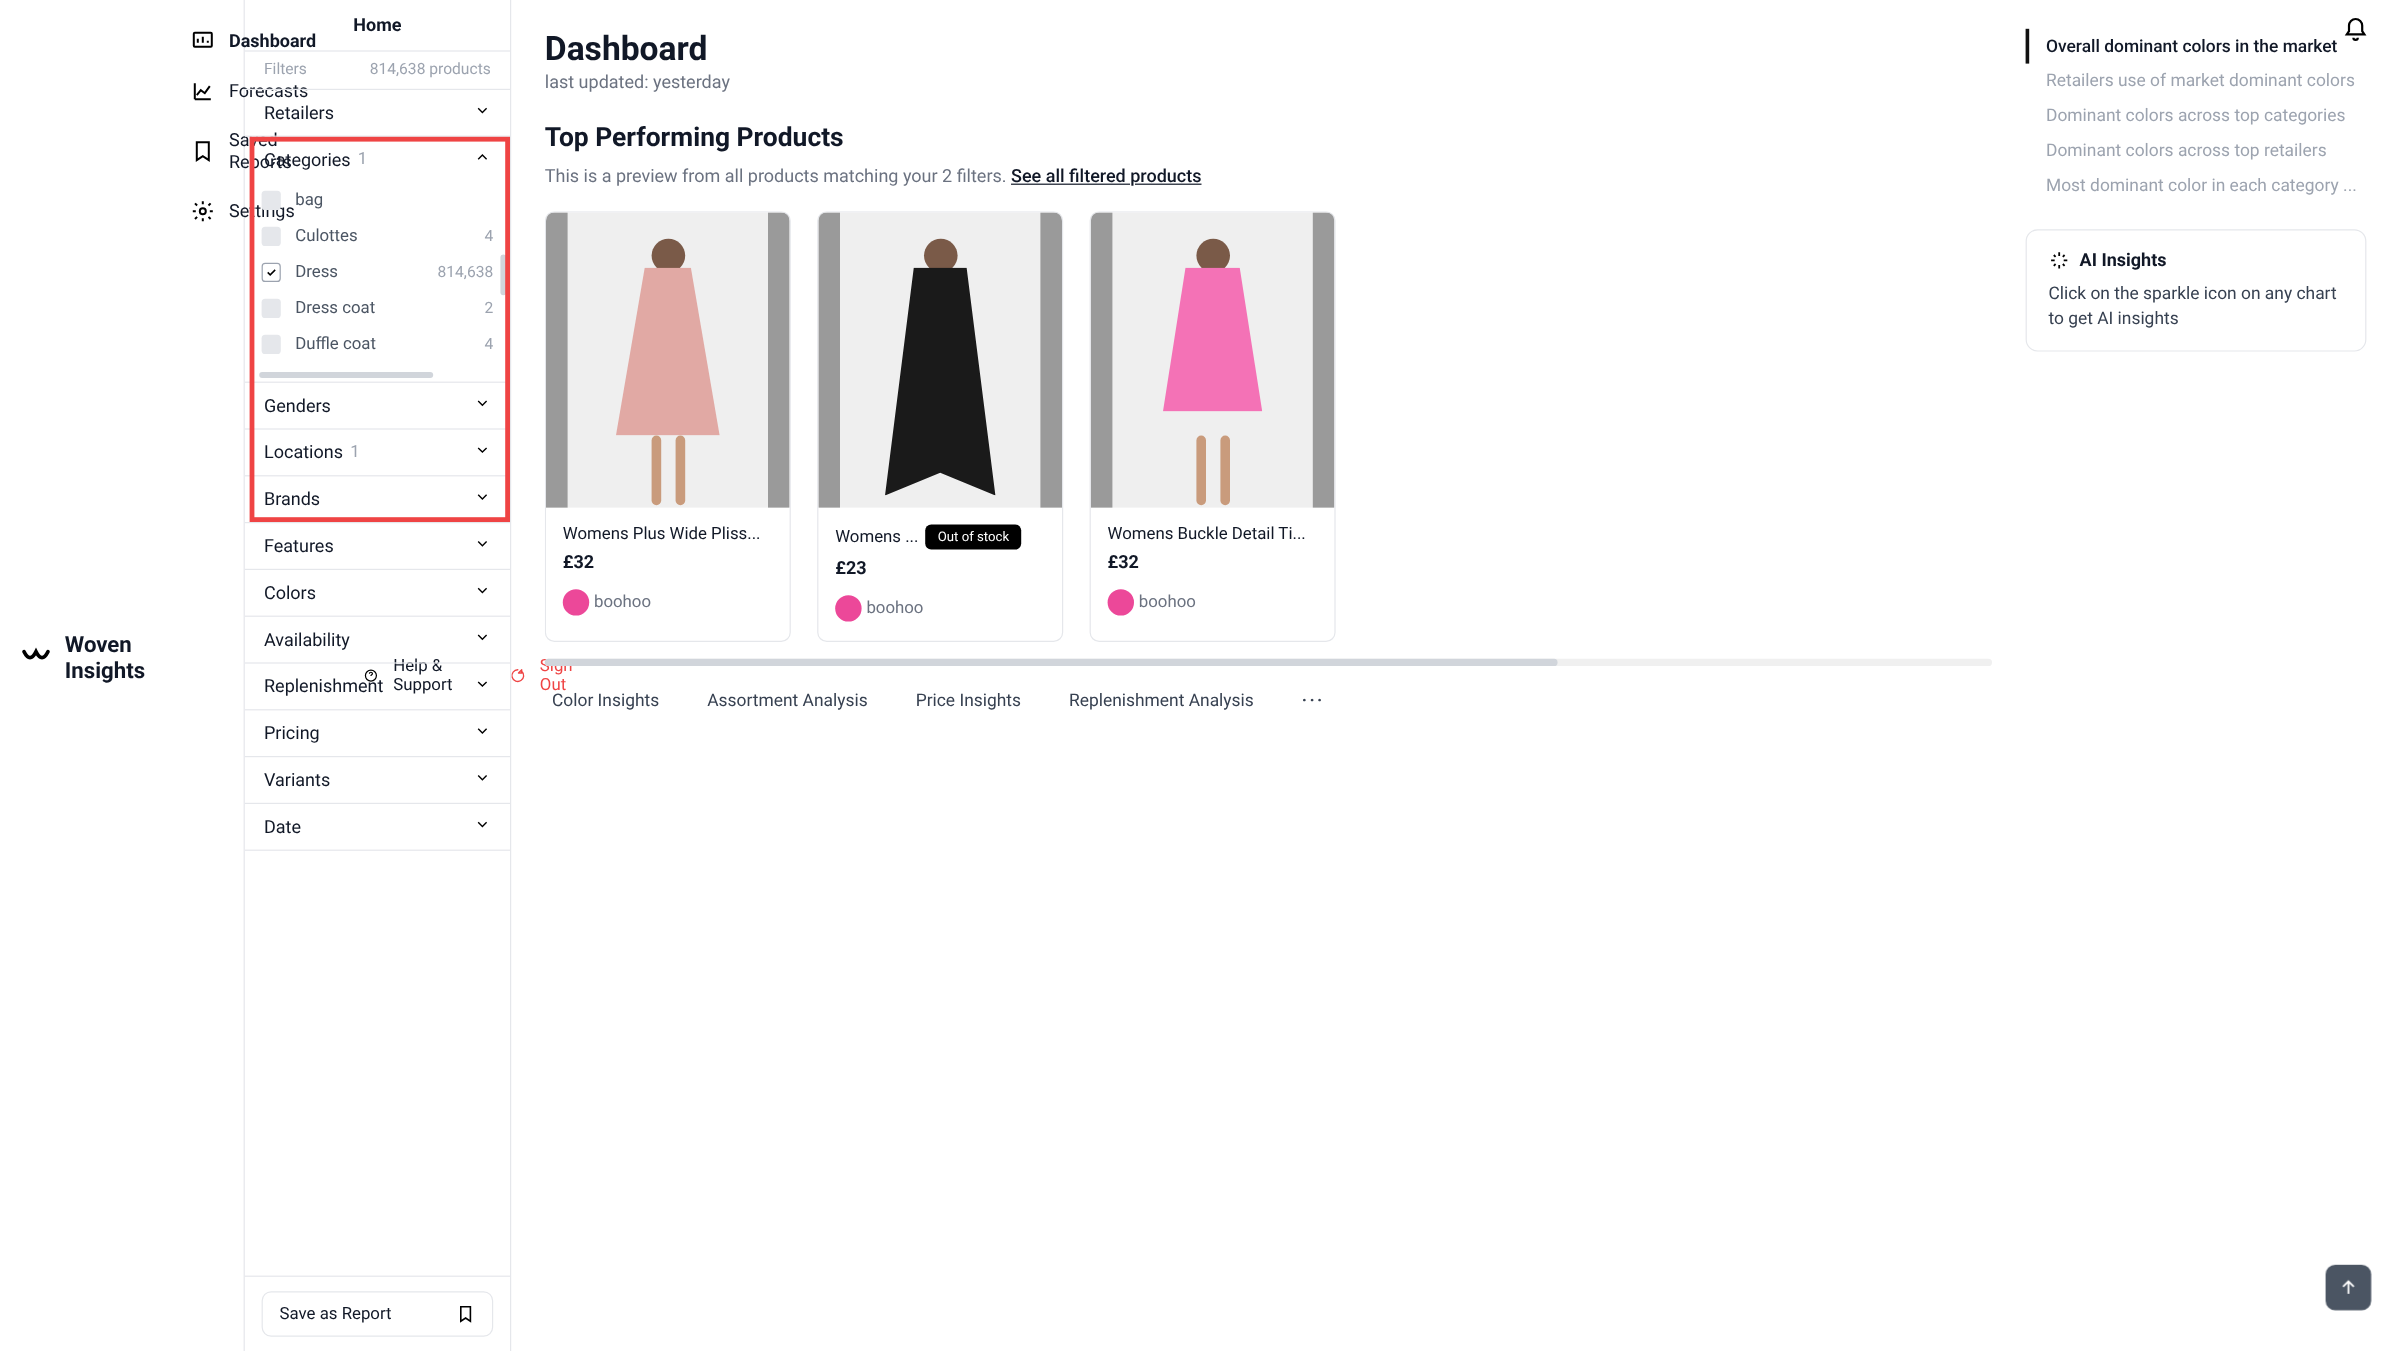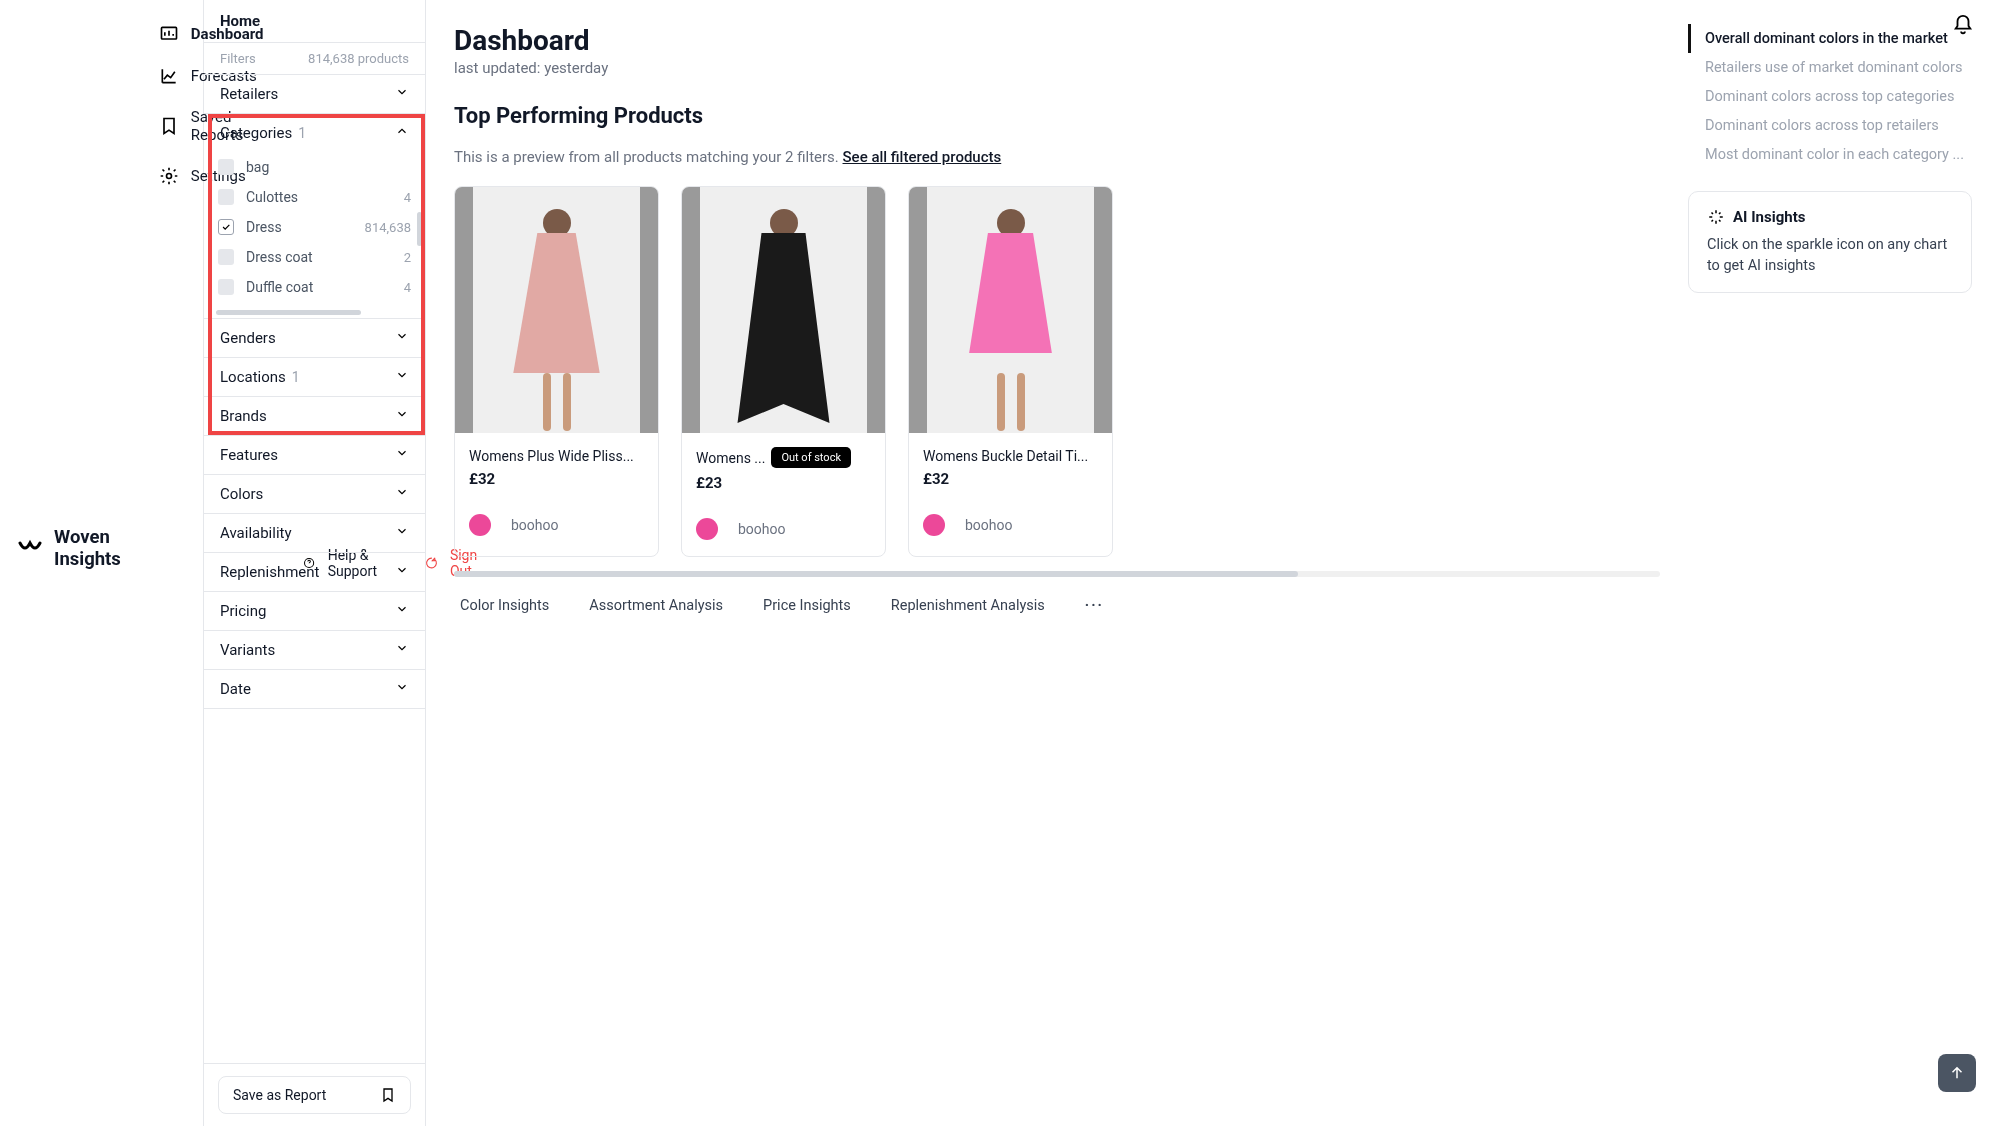--- a/index.html
+++ b/index.html
@@ -21,21 +21,21 @@
   .brand-name{font-weight:700;font-size:18.5px;}
   .nav{display:flex;flex-direction:column;gap:2px;padding:0 10px;}
   .nav-item{display:flex;align-items:center;gap:12px;padding:10px 10px;border-radius:6px;cursor:pointer;font-size:15px;}
   .nav-item.active{font-weight:700;}
   .nav-item svg{width:20px;height:20px;flex-shrink:0;}
   .sidebar-spacer{flex:1;}
   .foot-item{display:flex;align-items:center;gap:12px;padding:8px 20px;cursor:pointer;}
   .foot-item.red{color:var(--red);}
   
   .filters{width:222px;border-right:1px solid var(--border);display:flex;flex-direction:column;flex-shrink:0;}
-  .home-head{padding:12px 16px;border-bottom:1px solid var(--border);font-weight:700;font-size:15px;}
+  .home-head{padding:12px 16px;border-bottom:1px solid var(--border);font-weight:700;font-size:15px;text-align:center;}
   .filter-head{display:flex;justify-content:space-between;padding:8px 16px;color:#9ca3af;font-size:13px;border-bottom:1px solid var(--border);}
   .filter-sections{flex:1;overflow:auto;position:relative;}
   .red-box{position:absolute;left:4px;right:0;top:39px;height:321px;border:4px solid var(--red);pointer-events:none;z-index:5;}
   .f-sec{border-bottom:1px solid var(--border);}
   .f-sec-head{display:flex;align-items:center;padding:10px 16px;cursor:pointer;gap:6px;font-size:15px;}
   .f-sec-head .badge{color:#9ca3af;font-size:14px;}
   .f-sec-head .chev{margin-left:auto;}
   .f-items{padding:0 14px 6px;}
   .f-item{display:flex;align-items:center;gap:12px;padding:7px 0;color:#4b5563;font-size:14px;}
   .f-item .cb{width:16px;height:16px;border-radius:3px;background:#e5e7eb;flex-shrink:0;display:flex;align-items:center;justify-content:center;}
@@ -51,33 +51,33 @@
   
   .main{flex:1;overflow:auto;padding:24px 28px 0;}
   .main-inner{display:flex;gap:28px;}
   .main-col{flex:1;min-width:0;}
   .right-col{width:284px;flex-shrink:0;}
   h1{font-size:28px;margin:0 0 2px;font-weight:700;}
   .subtitle{color:var(--muted);font-size:15px;margin-bottom:26px;}
   .stat-card{border:1px solid var(--border);border-radius:10px;padding:16px 20px;display:flex;gap:34px;margin-bottom:28px;}
   .stat .lbl{color:var(--muted);font-size:14px;margin-bottom:2px;}
   .stat .val{font-size:30px;font-weight:700;}
-  h2{font-size:22px;margin:0 0 20px;font-weight:700;}
+  h2{font-size:22px;margin:0 0 10px;font-weight:700;}
   .preview{color:var(--muted);font-size:15px;margin-bottom:20px;}
   .preview a{color:var(--text);text-decoration:underline;font-weight:500;}
   .products{display:flex;gap:22px;overflow:hidden;}
   .product{width:205px;flex-shrink:0;border:1px solid var(--border);border-radius:8px;overflow:hidden;}
   .pimg{height:246px;background:#efefef;display:flex;}
   .pimg .bar{width:18px;background:#9a9a9a;}
   .pimg .ph{flex:1;display:flex;align-items:flex-end;justify-content:center;position:relative;}
   .pinfo{padding:14px 14px 16px;}
   .pname{font-size:14px;white-space:nowrap;overflow:hidden;text-overflow:ellipsis;max-width:120px;display:inline-block;vertical-align:middle;}
   .stock-badge{display:inline-block;background:#000;color:#fff;font-size:11px;padding:4px 10px;border-radius:5px;margin-left:6px;vertical-align:middle;}
   .pprice{font-weight:700;font-size:15px;margin-top:6px;}
-  .pret{display:flex;align-items:center;gap:20px;margin-top:26px;}
+  .pret{display:flex;align-items:center;gap:4px;margin-top:14px;}
   .pret-logo{width:22px;height:22px;border-radius:50%;background:#ec4899;}
   .pret-name{color:var(--muted);font-size:14px;}
   .main-hscroll{height:10px;margin-top:14px;position:relative;}
   .main-hscroll .track{position:absolute;left:0;right:0;height:6px;background:#f0f0f0;border-radius:3px;}
   .main-hscroll .thumb{position:absolute;left:0;height:6px;width:70%;background:#d1d5db;border-radius:3px;}
   .tabs{display:flex;gap:40px;padding:16px 6px 14px;font-size:14.5px;color:#374151;}
   .tab{cursor:pointer;}
   .more{font-weight:700;letter-spacing:2px;}
   
   .right-list{border-left:3px solid transparent;}

